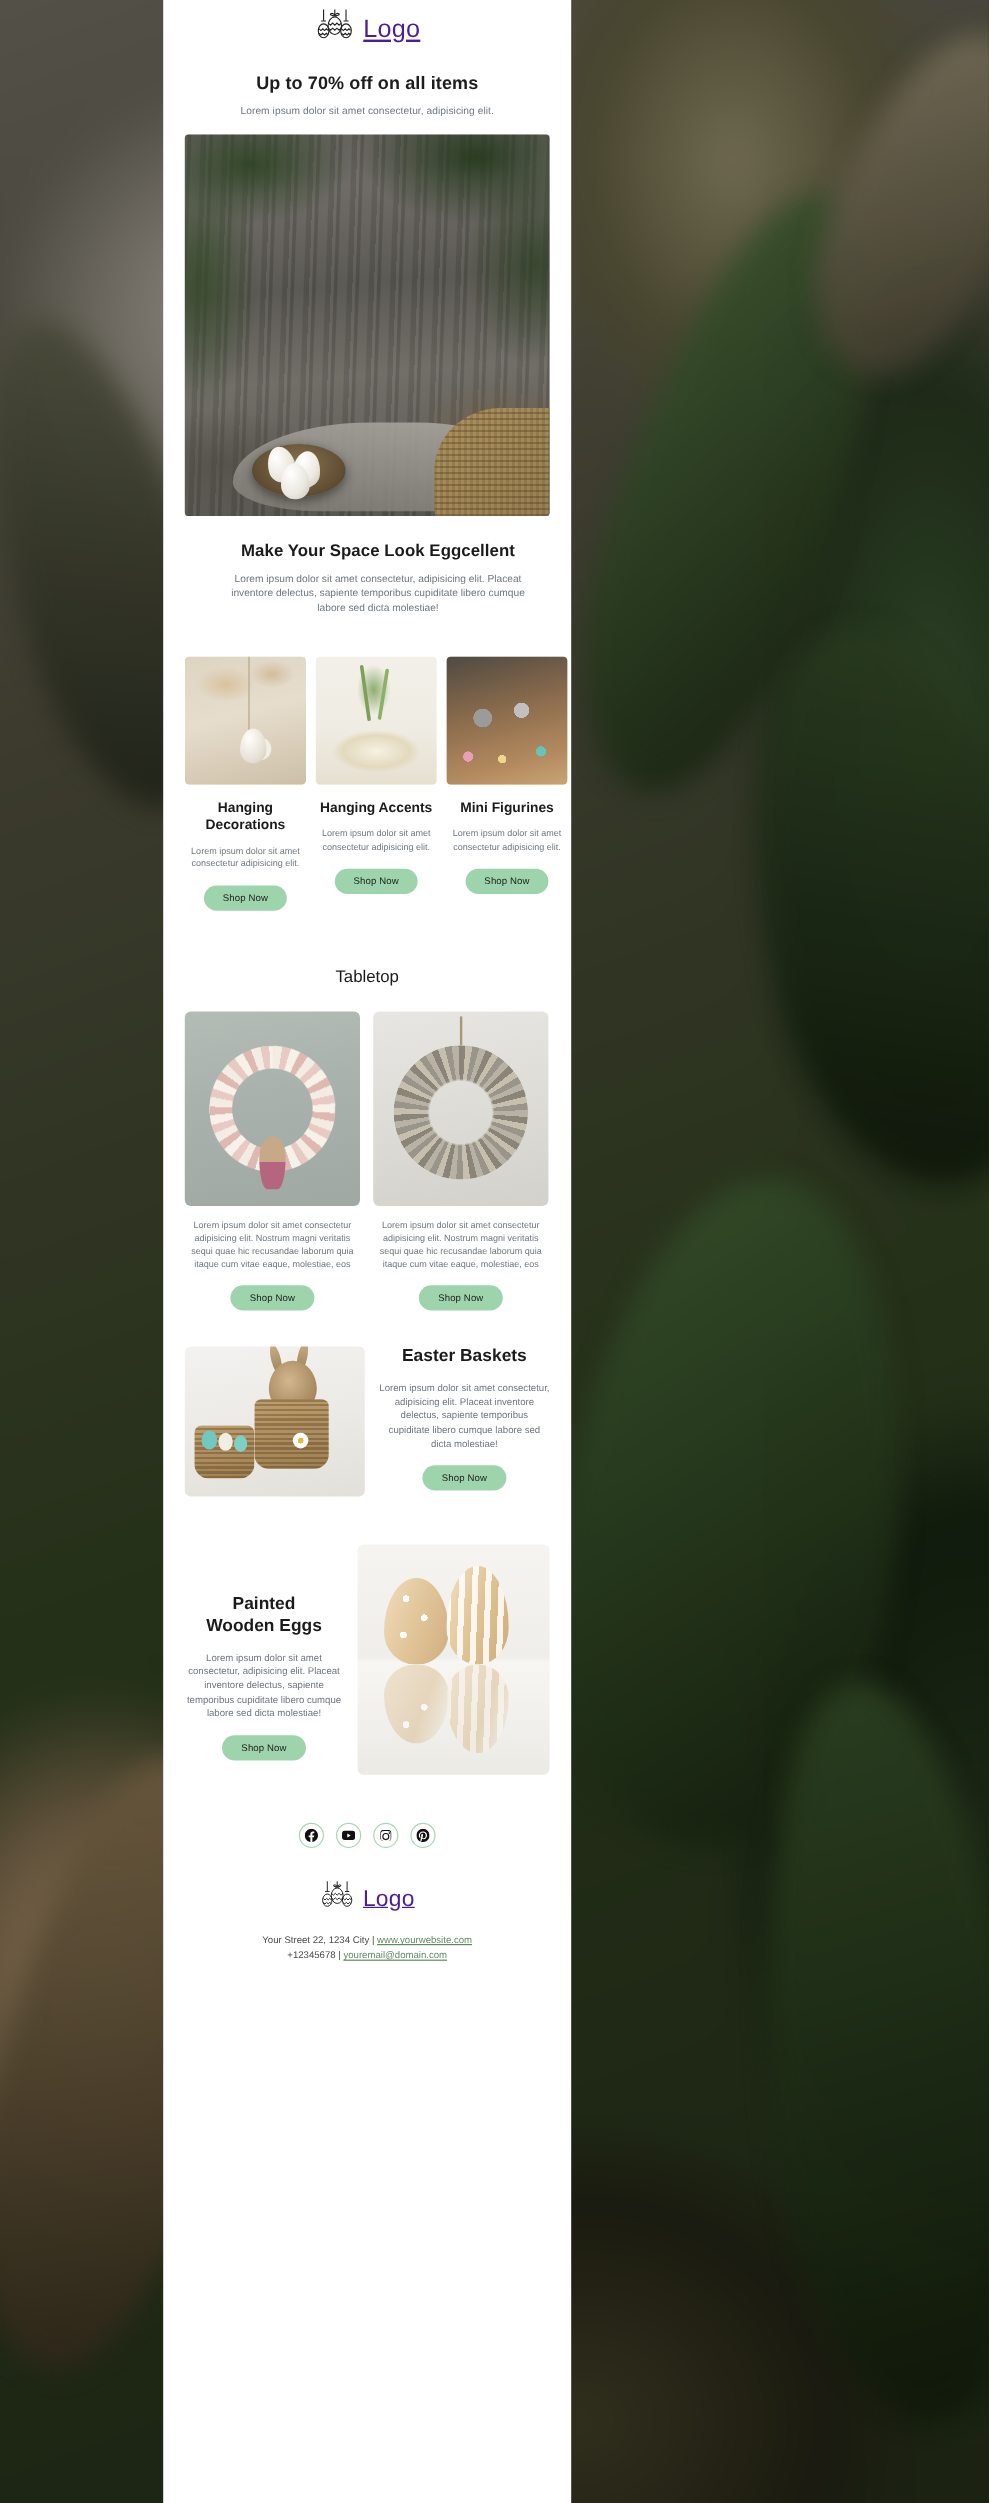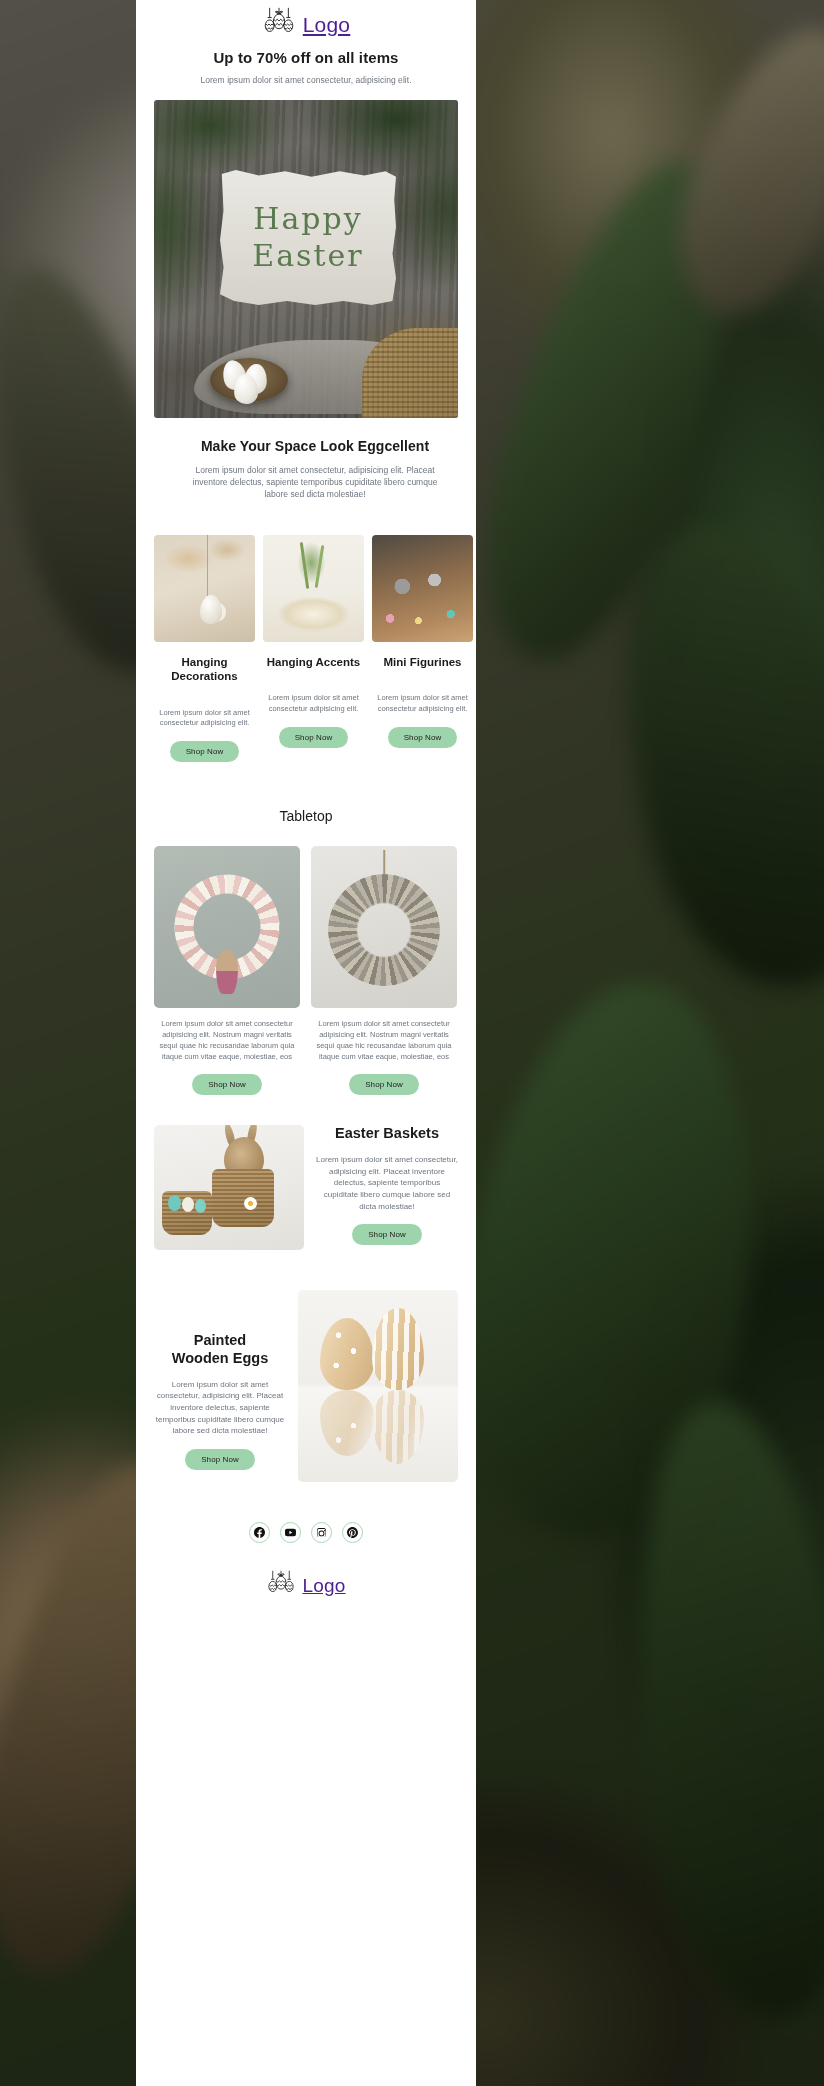--- a/index.html
+++ b/index.html
@@ -85,21 +85,21 @@
     letter-spacing: .2px;
     line-height: 1;
     text-decoration: underline;
   }
 
   #promo-line {
     text-align: center;
     font-size: 15px;
     font-weight: bold;
     color: #1d1d1d;
-    margin-top: 8px;
+    margin-top: 20px;
     letter-spacing: .1px;
   }
   #promo-sub {
     text-align: center;
     font-size: 8.5px;
     color: #6e7680;
     margin-top: 9px;
     letter-spacing: .05px;
   }
 
@@ -301,21 +301,21 @@
     font-weight: bold;
     color: #1b1b1b;
     margin-top: 13px;
     line-height: 1.24;
   }
   .product-desc {
     text-align: center;
     font-size: 7.5px;
     color: #6e7680;
     line-height: 1.42;
-    margin-top: 24px;
+    margin-top: 9px;
   }
   .shop-btn {
     background: #9ed4ab;
     color: #1d1d1d;
     font-size: 8px;
     border: none;
     border-radius: 30px;
     padding: 6px 16px;
     margin-top: 12px;
     cursor: pointer;
@@ -589,24 +589,20 @@
     </svg>
     <span class="logo-word">Logo</span>
   </div>
 
   <div id="promo-line">Up to 70% off on all items</div>
   <div id="promo-sub">Lorem ipsum dolor sit amet consectetur, adipisicing elit.</div>
 
   <div id="hero">
     <div id="hero-cloth"></div>
     <div id="hero-burlap"></div>
-    <div id="hero-paper">
-      <span class="hero-word" id="hero-word-1">Happy</span>
-      <span class="hero-word" id="hero-word-2">Easter</span>
-    </div>
     <div id="hero-nest">
       <div class="hero-egg" id="hero-egg-1"></div>
       <div class="hero-egg" id="hero-egg-2"></div>
       <div class="hero-egg" id="hero-egg-3"></div>
     </div>
   </div>
 
   <div class="section">
     <div id="eggcellent-title">Make Your Space Look Eggcellent</div>
     <div id="eggcellent-body">Lorem ipsum dolor sit amet consectetur, adipisicing elit. Placeat inventore delectus, sapiente temporibus cupiditate libero cumque labore sed dicta molestiae!</div>
@@ -720,14 +716,18 @@
         <path d="M13.6 19.4 l2.2 2 l2.1 -2 l2.1 2 l2.1 -2 l2.1 2 l2.2 -2"></path>
         <path d="M4.6 20 l1.8 1.7 l1.8 -1.7 l1.8 1.7 l1.8 -1.7 l1.6 1.5"></path>
         <path d="M4.6 24.4 l1.8 1.7 l1.8 -1.7 l1.8 1.7 l1.8 -1.7 l1.6 1.5"></path>
         <path d="M26.6 20 l1.8 1.7 l1.8 -1.7 l1.8 1.7 l1.8 -1.7 l1.6 1.5"></path>
         <path d="M26.6 24.4 l1.8 1.7 l1.8 -1.7 l1.8 1.7 l1.8 -1.7 l1.6 1.5"></path>
       </g>
     </svg>
     <span class="logo-word">Logo</span>
   </div>
 
+  <div id="footer-contact">
+    <span>Your Street 22, 1234 City</span><span> | </span><a class="flink" href="#">www.yourwebsite.com</a><br>
+    <span>+12345678</span><span> | </span><a class="flink" href="#">youremail@domain.com</a>
+  </div>
 
 </div>
 
 </body></html>

